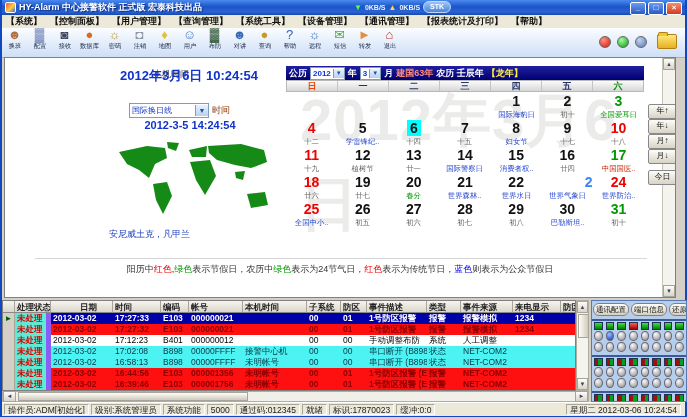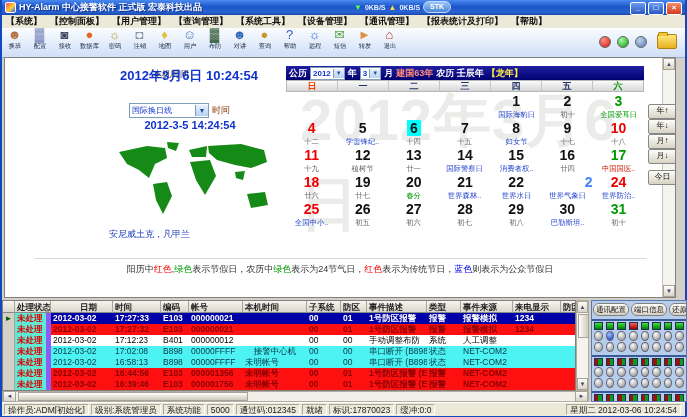--- a/index.html
+++ b/index.html
@@ -414,21 +414,21 @@
         <div class="tcell" style="width: 48px;"></div>
         <div class="tcell" style="width: 16px;"></div>
       </div>
       <div class="trow row-cyan">
         <div class="tcell cell-ind" style="width: 12px;"></div>
         <div class="tcell cell-status" style="width: 36px;">未处理</div>
         <div class="tcell" style="width: 62px;">2012-03-02</div>
         <div class="tcell" style="width: 48px;">17:02:08</div>
         <div class="tcell" style="width: 28px;">B898</div>
         <div class="tcell" style="width: 54px;">00000FFFF</div>
-        <div class="tcell" style="width: 64px; text-align: center;">接警中心机</div>
+        <div class="tcell" style="width: 64px;">接警中心机</div>
         <div class="tcell" style="width: 34px;">00</div>
         <div class="tcell" style="width: 26px;">00</div>
         <div class="tcell" style="width: 60px;">串口断开 (B898)</div>
         <div class="tcell" style="width: 34px;">状态</div>
         <div class="tcell" style="width: 52px;">NET-COM2</div>
         <div class="tcell" style="width: 48px;"></div>
         <div class="tcell" style="width: 16px;"></div>
       </div>
       <div class="trow row-cyan">
         <div class="tcell cell-ind" style="width: 12px;"></div>

